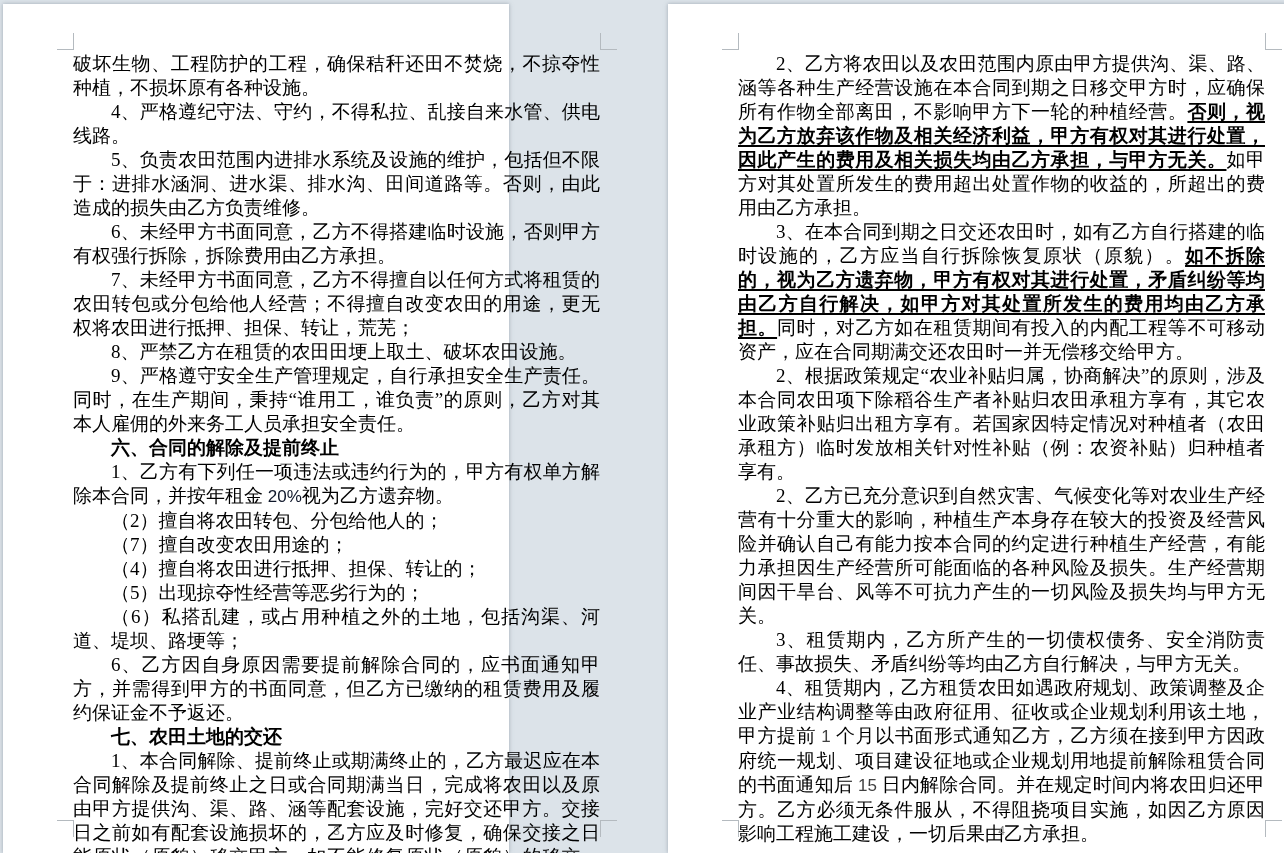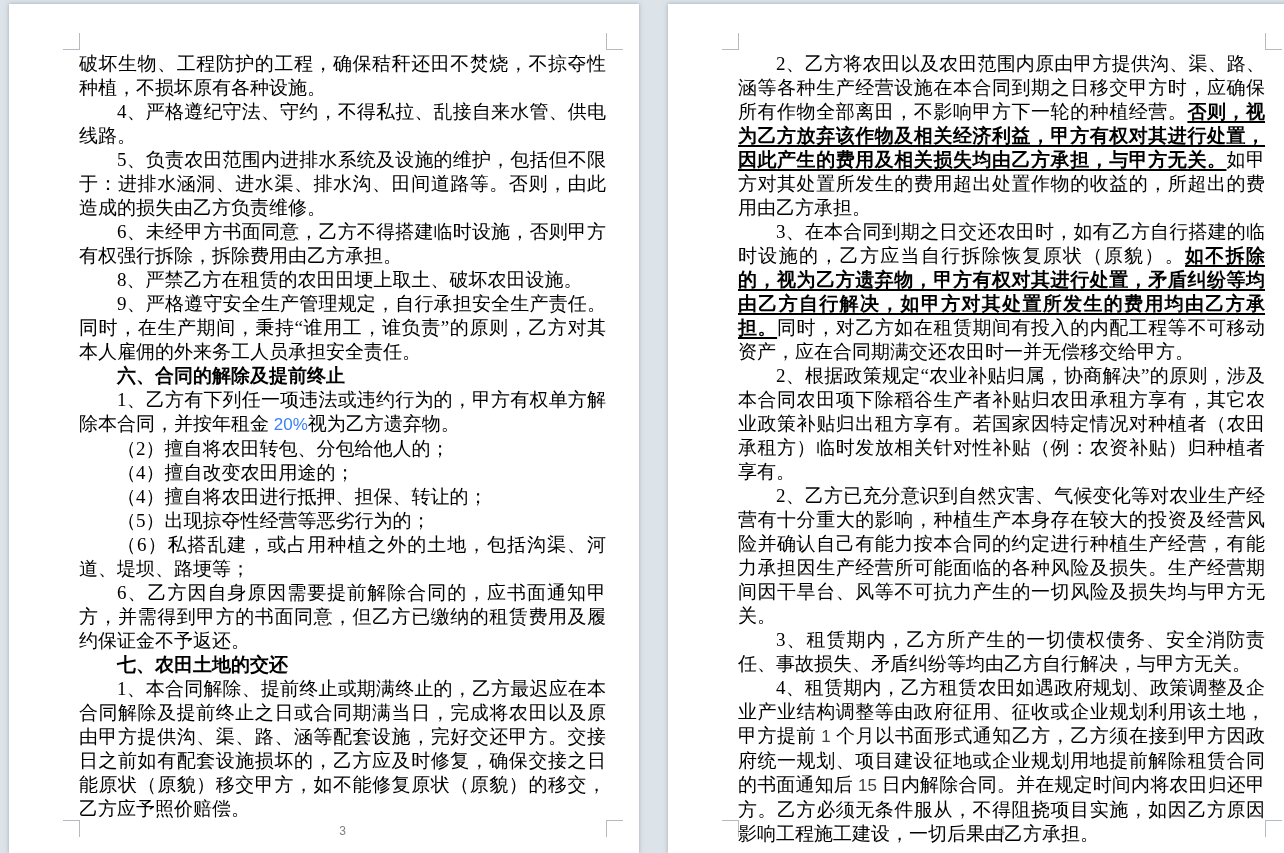--- a/index.html
+++ b/index.html
@@ -6,34 +6,34 @@
   body{
     width:1284px;height:853px;overflow:hidden;
     background:#dce3e9;
     font-family:"Liberation Serif","DejaVu Serif",serif;
   }
   .canvas{position:relative;width:1284px;height:853px;}
   .page{
     position:absolute;top:4px;height:849px;background:#ffffff;
     box-shadow:0 0 4px rgba(110,122,134,.55);
   }
-  .page.left{left:9px;width:630px;}
+  .page.left{left:3px;width:506px;}
   .page.right{left:651px;width:630px;margin-left:17px;}
   .text-block{
     position:absolute;left:70px;top:48px;width:527px;
     font-size:19px;line-height:24px;color:#000;
     text-align:justify;text-justify:inter-character;
   }
   .para{margin:0;text-indent:2em;}
   .para.no-indent{text-indent:0;}
   .para.heading{font-weight:bold;}
   .run.bold{font-weight:bold;}
   .run.underline{text-decoration:underline;text-decoration-thickness:1.5px;text-underline-offset:3px;}
   .run.num{font-family:"Liberation Sans","DejaVu Sans",sans-serif;font-size:17px;}
-  .run.num-blue{color:#3b82f6;}
+  .run.num-blue{color:#0f172a;}
   .run.num-gray{color:#3f3f3f;}
   
   .crop{position:absolute;width:16px;height:16px;}
   .crop.tl{left:54px;top:29px;border-right:1px solid #b4babf;border-bottom:1px solid #b4babf;}
   .crop.tr{left:597px;top:29px;border-left:1px solid #b4babf;border-bottom:1px solid #b4babf;}
   .crop.bl{left:54px;top:816px;border-right:1px solid #b4babf;border-top:1px solid #b4babf;}
   .crop.br{left:597px;top:816px;border-left:1px solid #b4babf;border-top:1px solid #b4babf;}
   .page-num{
     position:absolute;left:70px;top:818px;width:527px;height:18px;
     text-align:center;font-size:12px;line-height:18px;color:#7f7f7f;
@@ -48,26 +48,27 @@
   <div class="page left">
     <div class="crop tl"></div>
     <div class="crop tr"></div>
     <div class="crop bl"></div>
     <div class="crop br"></div>
     <div class="text-block">
         <p class="para no-indent"><span class="run">破坏生物、工程防护的工程，确保秸秆还田不焚烧，不掠夺性种植，不损坏原有各种设施。</span></p>
         <p class="para"><span class="run">4、严格遵纪守法、守约，不得私拉、乱接自来水管、供电线路。</span></p>
         <p class="para"><span class="run">5、负责农田范围内进排水系统及设施的维护，包括但不限于：进排水涵洞、进水渠、排水沟、田间道路等。否则，由此造成的损失由乙方负责维修。</span></p>
         <p class="para"><span class="run">6、未经甲方书面同意，乙方不得搭建临时设施，否则甲方有权强行拆除，拆除费用由乙方承担。</span></p>
+        <p class="para"><span class="run">7、未经甲方书面同意，乙方不得擅自以任何方式将租赁的农田转包或分包给他人经营；不得擅自改变农田的用途，更无权将农田进行抵押、担保、转让，荒芜；</span></p>
         <p class="para"><span class="run">8、严禁乙方在租赁的农田田埂上取土、破坏农田设施。</span></p>
         <p class="para"><span class="run">9、严格遵守安全生产管理规定，自行承担安全生产责任。同时，在生产期间，秉持“谁用工，谁负责”的原则，乙方对其本人雇佣的外来务工人员承担安全责任。</span></p>
         <p class="para heading"><span class="run">六、合同的解除及提前终止</span></p>
         <p class="para"><span class="run">1、乙方有下列任一项违法或违约行为的，甲方有权单方解除本合同，并按年租金 </span><span class="run num num-blue">20%</span><span class="run">视为乙方遗弃物。</span></p>
         <p class="para"><span class="run">（2）擅自将农田转包、分包给他人的；</span></p>
-        <p class="para"><span class="run">（4）擅自改变农田用途的；</span></p>
+        <p class="para"><span class="run">（7）擅自改变农田用途的；</span></p>
         <p class="para"><span class="run">（4）擅自将农田进行抵押、担保、转让的；</span></p>
         <p class="para"><span class="run">（5）出现掠夺性经营等恶劣行为的；</span></p>
         <p class="para"><span class="run">（6）私搭乱建，或占用种植之外的土地，包括沟渠、河道、堤坝、路埂等；</span></p>
         <p class="para"><span class="run">6、乙方因自身原因需要提前解除合同的，应书面通知甲方，并需得到甲方的书面同意，但乙方已缴纳的租赁费用及履约保证金不予返还。</span></p>
         <p class="para heading"><span class="run">七、农田土地的交还</span></p>
         <p class="para"><span class="run">1、本合同解除、提前终止或期满终止的，乙方最迟应在本合同解除及提前终止之日或合同期满当日，完成将农田以及原由甲方提供沟、渠、路、涵等配套设施，完好交还甲方。交接日之前如有配套设施损坏的，乙方应及时修复，确保交接之日能原状（原貌）移交甲方，如不能修复原状（原貌）的移交，乙方应予照价赔偿。</span></p>
       </div>
     <div class="page-num">3</div>
   </div>
 

